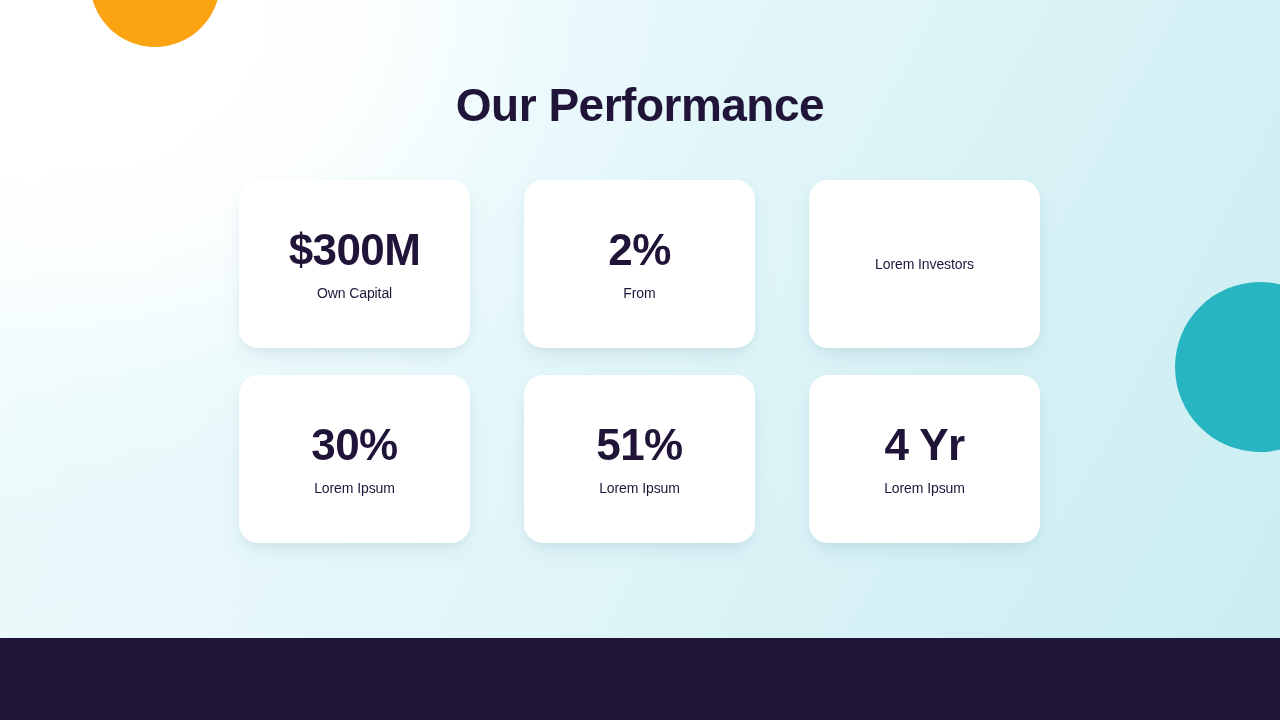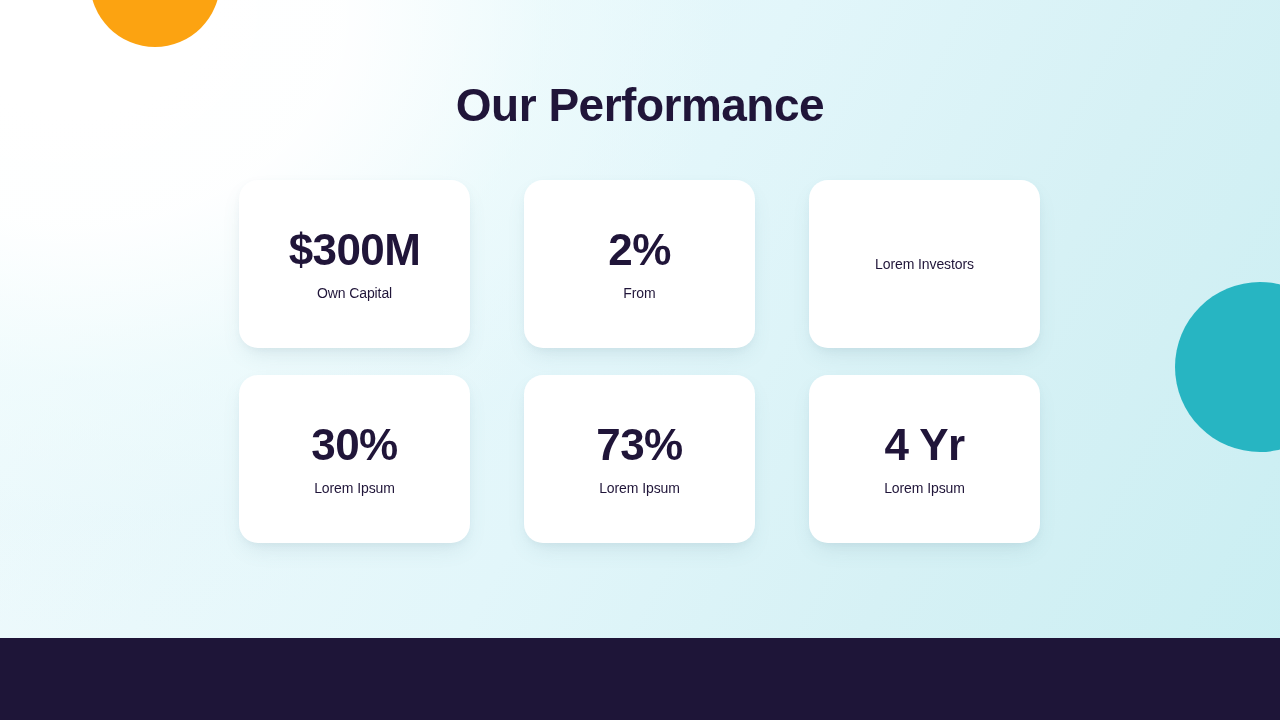--- a/index.html
+++ b/index.html
@@ -156,21 +156,21 @@
     <div class="stat-card">
       <div class="stat-label">Lorem Investors</div>
     </div>
 
     <div class="stat-card">
       <div class="stat-value">30%</div>
       <div class="stat-label">Lorem Ipsum</div>
     </div>
 
     <div class="stat-card">
-      <div class="stat-value">73%</div>
+      <div class="stat-value">51%</div>
       <div class="stat-label">Lorem Ipsum</div>
     </div>
 
     <div class="stat-card">
       <div class="stat-value">4 Yr</div>
       <div class="stat-label">Lorem Ipsum</div>
     </div>
 
   </div>
 

